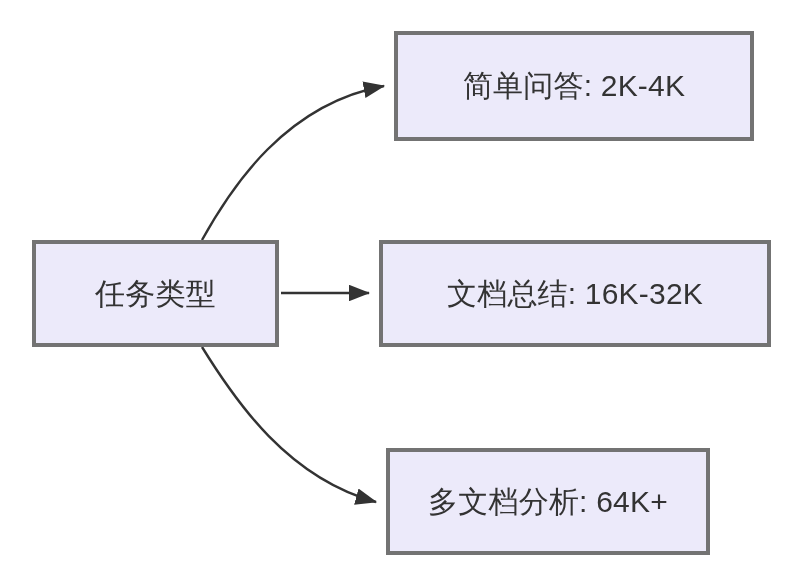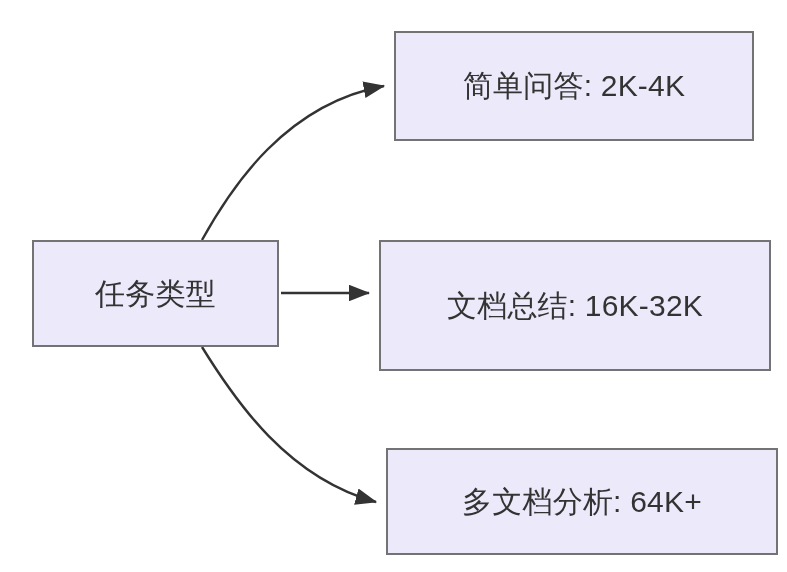--- a/index.html
+++ b/index.html
@@ -24,38 +24,38 @@
     left: 0;
     top: 0;
     width: 787px;
     height: 572px;
     pointer-events: none;
   }
   .node {
     position: absolute;
     box-sizing: border-box;
     background: #ECEAFA;
-    border: 2px solid #737373;
+    border: 4px solid #737373;
     display: flex;
     align-items: center;
     justify-content: center;
     text-align: center;
   }
   .node-label {
     color: #333333;
     font-size: 30px;
     line-height: 1.2;
     letter-spacing: 0.2px;
     white-space: nowrap;
   }
   
   #node-root      { left: 32px;  top: 240px; width: 247px; height: 107px; font-family: Liberation Serif, serif; }
   #node-simple-qa { left: 394px; top: 31px;  width: 360px; height: 110px; }
-  #node-doc-sum   { left: 379px; top: 240px; width: 392px; height: 131px; }
-  #node-multi-doc { left: 386px; top: 448px; width: 392px; height: 107px; }
+  #node-doc-sum   { left: 379px; top: 240px; width: 392px; height: 107px; }
+  #node-multi-doc { left: 386px; top: 448px; width: 324px; height: 107px; }
 </style>
 </head>
 <body>
 
 <div id="diagram-canvas">
 
   <svg id="edge-layer" viewBox="0 0 787 572">
     <defs>
       <marker id="arrowhead" markerWidth="9" markerHeight="7" refX="8.5" refY="3.5" orient="auto" markerUnits="strokeWidth">
         <polygon points="0 0, 9 3.5, 0 7" fill="#333333"></polygon>

